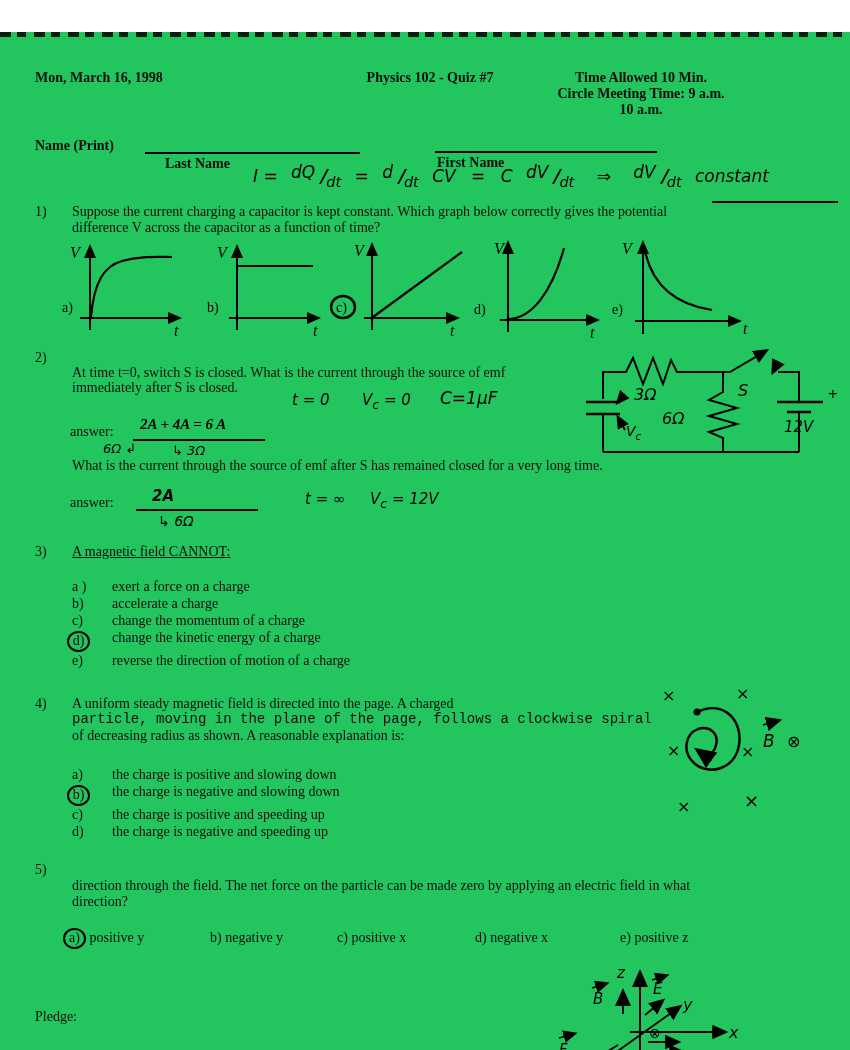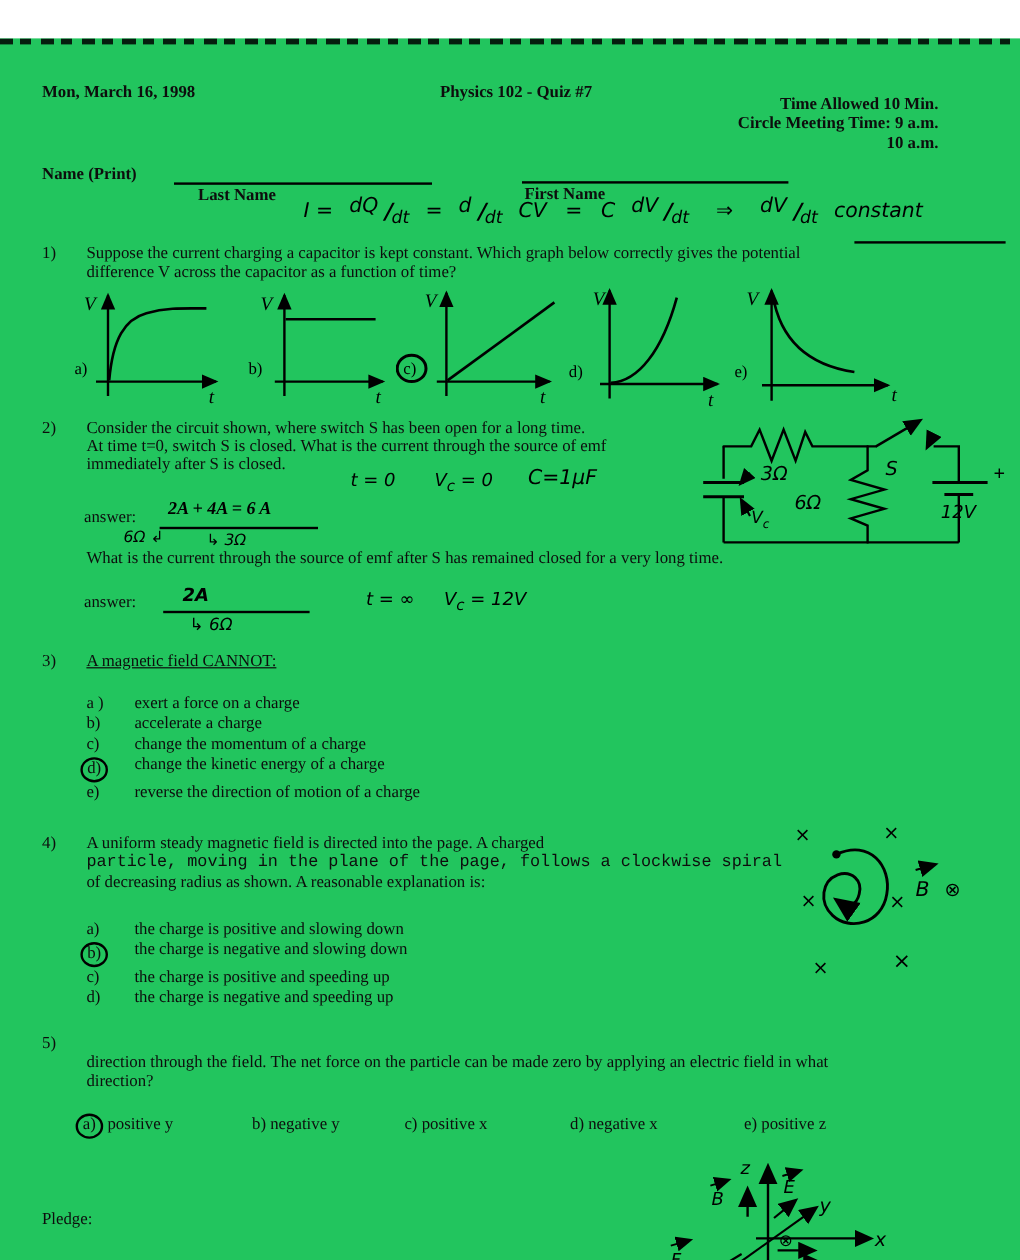--- a/index.html
+++ b/index.html
@@ -31,21 +31,21 @@
 </style>
 </head>
 <body>
 
 <div class="page">
 
   <div class="artifact"></div>
 
   <div class="abs b" style="left:35px;top:38px;font-size:14px;">Mon, March 16, 1998</div>
   <div class="abs b" style="left:300px;top:38px;width:260px;text-align:center;font-size:14px;">Physics 102 - Quiz #7</div>
-  <div class="abs b" style="left:500px;top:48px;width:282px;text-align:right;font-size:14px;line-height:16px;">
+  <div class="abs b" style="left:500px;top:38px;width:282px;text-align:center;font-size:14px;line-height:16px;">
     <div>Time Allowed 10 Min.</div>
     <div>Circle Meeting Time:  9 a.m.</div>
     <div>10 a.m.</div>
   </div>
 
   <div class="abs b" style="left:35px;top:106px;font-size:14px;">Name (Print)</div>
   <div class="nline" style="left:145px;top:120px;width:215px;"></div>
   <div class="abs b" style="left:165px;top:124px;font-size:14px;">Last Name</div>
   <div class="nline" style="left:435px;top:119px;width:222px;"></div>
   <div class="abs b" style="left:437px;top:123px;font-size:14px;">First Name</div>
@@ -150,21 +150,20 @@
       </defs>
     <text class="gl" x="14" y="24">V</text>
     <line x1="35" y1="104" x2="35" y2="12" stroke="#000" stroke-width="2" marker-end="url(#m5)"></line>
     <line x1="27" y1="91" x2="132" y2="91" stroke="#000" stroke-width="2" marker-end="url(#m5)"></line>
     <text class="gl" x="135" y="104">t</text>
     <text class="lab" x="4" y="84">e)</text>
     <path d="M36,16 C42,52 64,74 104,80" fill="none" stroke="#000" stroke-width="2.2"></path>
   </svg>
 
   <div class="abs qt" style="left:35px;top:318px;">2)</div>
-  <div class="abs qt" style="left:72px;top:318px;">Consider the circuit shown, where switch S has been open for a long time.</div>
   <div class="abs qt" style="left:72px;top:333px;">At time t=0, switch S is closed.  What is the current through the source  of emf</div>
   <div class="abs qt" style="left:72px;top:348px;">immediately after S is closed.</div>
 
   <div class="abs hw" style="left:292px;top:359px;">t = 0</div>
   <div class="abs hw" style="left:362px;top:359px;"><span>V</span><sub>c</sub><span> = 0</span></div>
   <div class="abs hw" style="left:440px;top:356px;font-size:17px;">C=1μF</div>
 
   <svg class="abs" style="left:578px;top:312px;" width="272" height="130">
     <defs>
         <marker id="m6" markerWidth="9" markerHeight="9" refX="5" refY="3.5" orient="auto">

